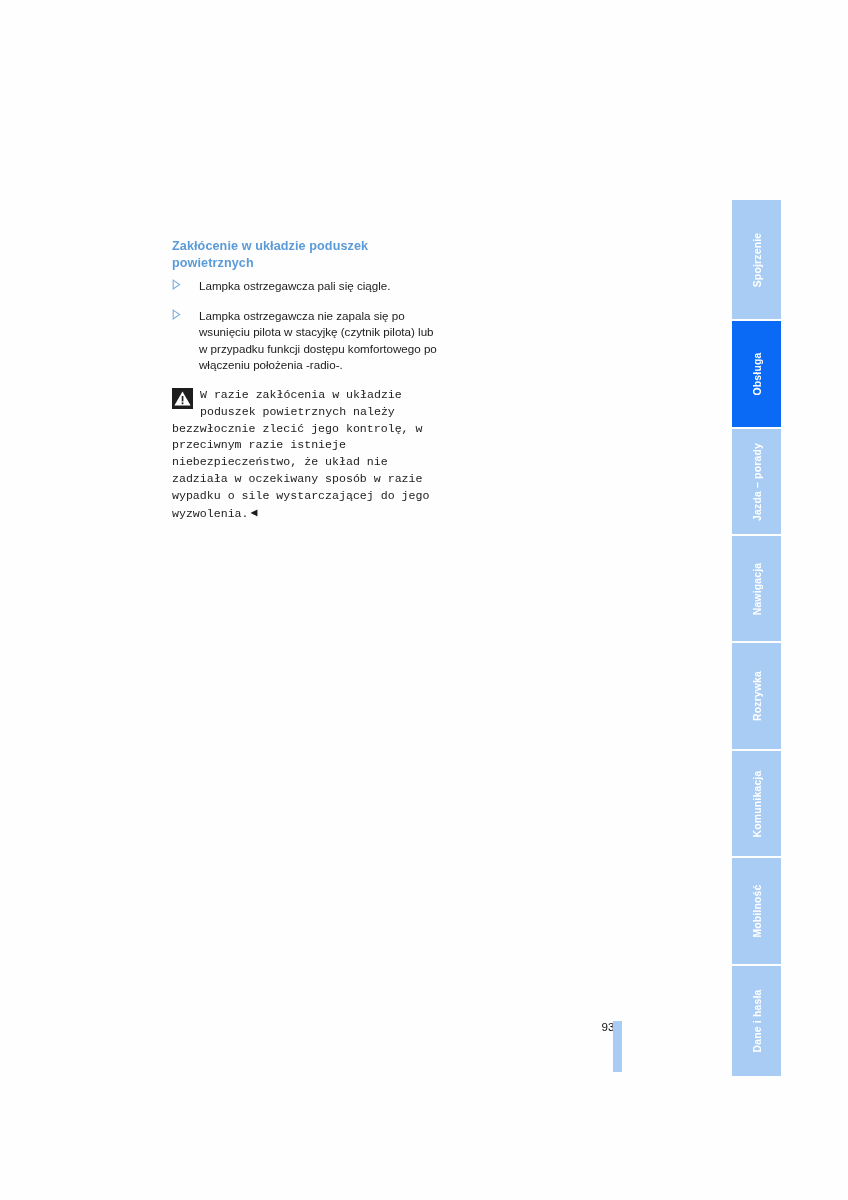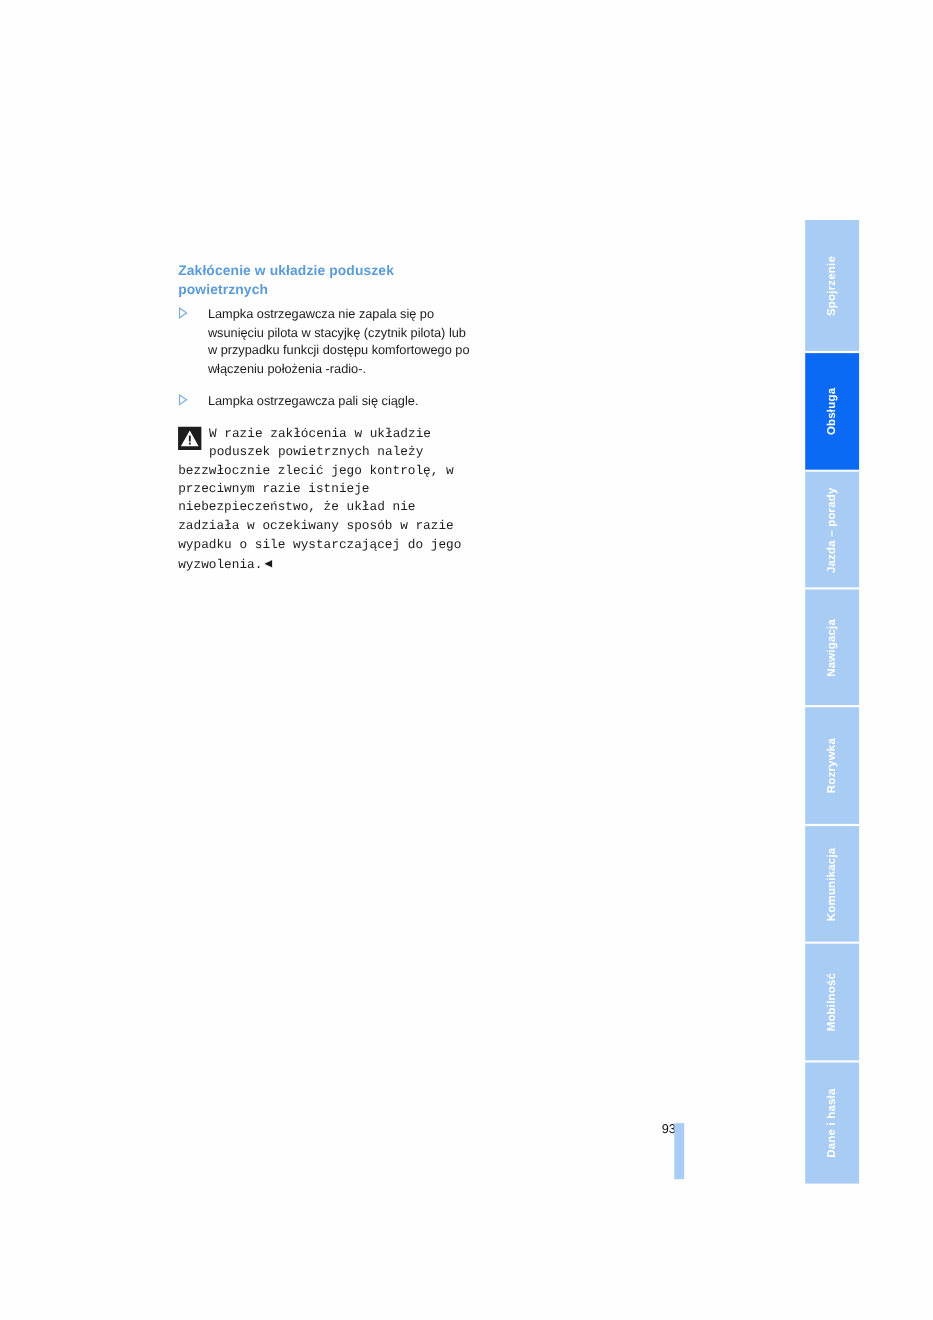--- a/index.html
+++ b/index.html
@@ -21,21 +21,21 @@
     position: absolute;
     left: 0; top: 0;
     width: 848px;
     height: 1200px;
     background: #fefefe;
   }
 
   
   #content {
     position: absolute;
-    left: 162px;
+    left: 172px;
     top: 238px;
     width: 268px;
   }
 
   .section-heading {
     color: #5a9bd8;
     font-size: 12.6px;
     font-weight: bold;
     line-height: 16.5px;
     margin: 0 0 7px 0;
@@ -156,29 +156,29 @@
 
     <h2 class="section-heading">Zakłócenie w układzie poduszek powietrznych</h2>
 
     <ul class="bullet-list">
       <li class="bullet-item">
         <span class="bullet-marker">
           <svg width="9" height="11" viewBox="0 0 9 11">
             <path d="M1.2 1.1 L7.6 5.5 L1.2 9.9 Z" fill="none" stroke="#7cadde" stroke-width="1.1"></path>
           </svg>
         </span>
-        <span>Lampka ostrzegawcza nie zapala się po wsunięciu pilota w stacyjkę (czytnik pilota) lub w przypadku funkcji dostępu komfortowego po włączeniu położenia -radio-.</span>
+        <span>Lampka ostrzegawcza pali się ciągle.</span>
       </li>
       <li class="bullet-item">
         <span class="bullet-marker">
           <svg width="9" height="11" viewBox="0 0 9 11">
             <path d="M1.2 1.1 L7.6 5.5 L1.2 9.9 Z" fill="none" stroke="#7cadde" stroke-width="1.1"></path>
           </svg>
         </span>
-        <span>Lampka ostrzegawcza pali się ciągle.</span>
+        <span>Lampka ostrzegawcza nie zapala się po wsunięciu pilota w stacyjkę (czytnik pilota) lub w przypadku funkcji dostępu komfortowego po włączeniu położenia -radio-.</span>
       </li>
     </ul>
 
     <div class="warning-block">
       <span class="warn-icon">
         <svg width="21" height="21" viewBox="0 0 21 21">
           <rect x="0" y="0" width="21" height="21" fill="#1d1d1d"></rect>
           <path d="M10.5 3.4 L18.6 17.6 L2.4 17.6 Z" fill="#ffffff"></path>
           <rect x="9.7" y="8.0" width="1.7" height="5.4" fill="#1d1d1d"></rect>
           <rect x="9.7" y="14.4" width="1.7" height="1.8" fill="#1d1d1d"></rect>

